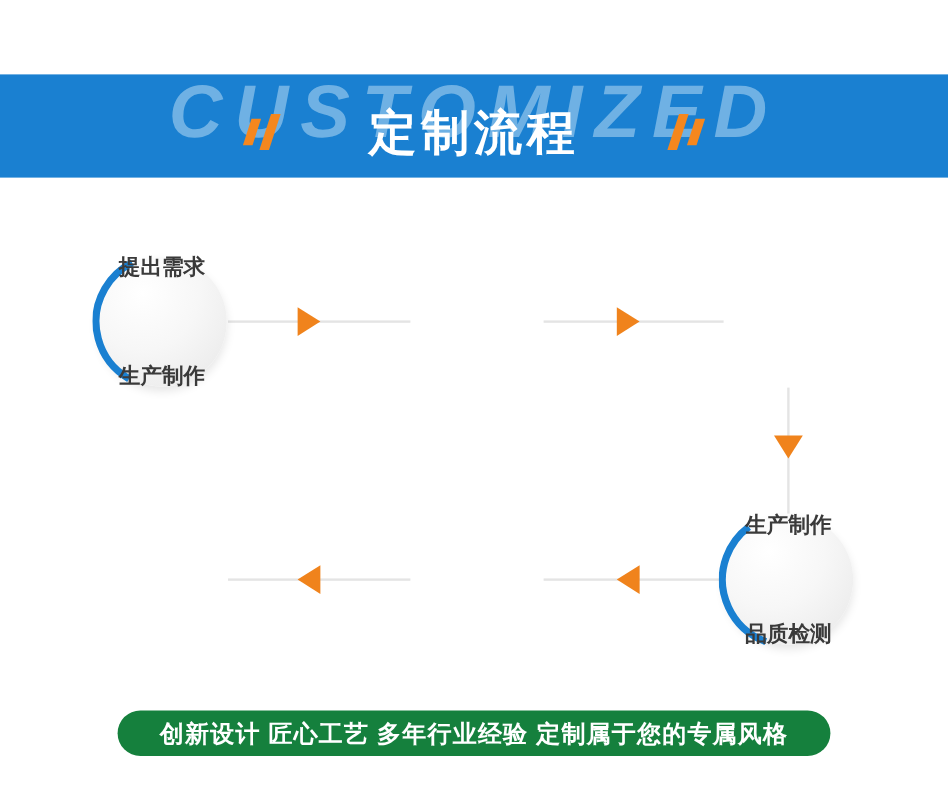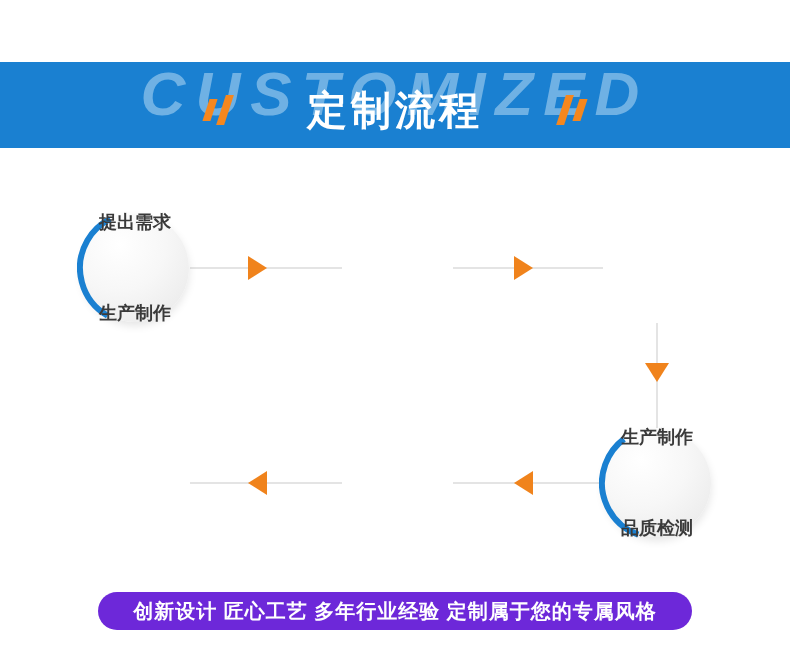--- a/index.html
+++ b/index.html
@@ -75,21 +75,21 @@
     border-right:19px solid #f0831c;
   }
   .arrow-down{
     border-left:12px solid transparent;border-right:12px solid transparent;
     border-top:19px solid #f0831c;
   }
 
   
   .footer-pill{
     position:absolute;left:98px;top:592px;width:594px;height:38px;
-    background:#6d28d9;border-radius:19px;
+    background:#15803d;border-radius:19px;
     display:flex;align-items:center;justify-content:center;
     color:#ffffff;font-size:20px;font-weight:bold;
     letter-spacing:1px;white-space:nowrap;
   }
 </style>
 </head>
 <body>
 
 <div class="canvas">
 

